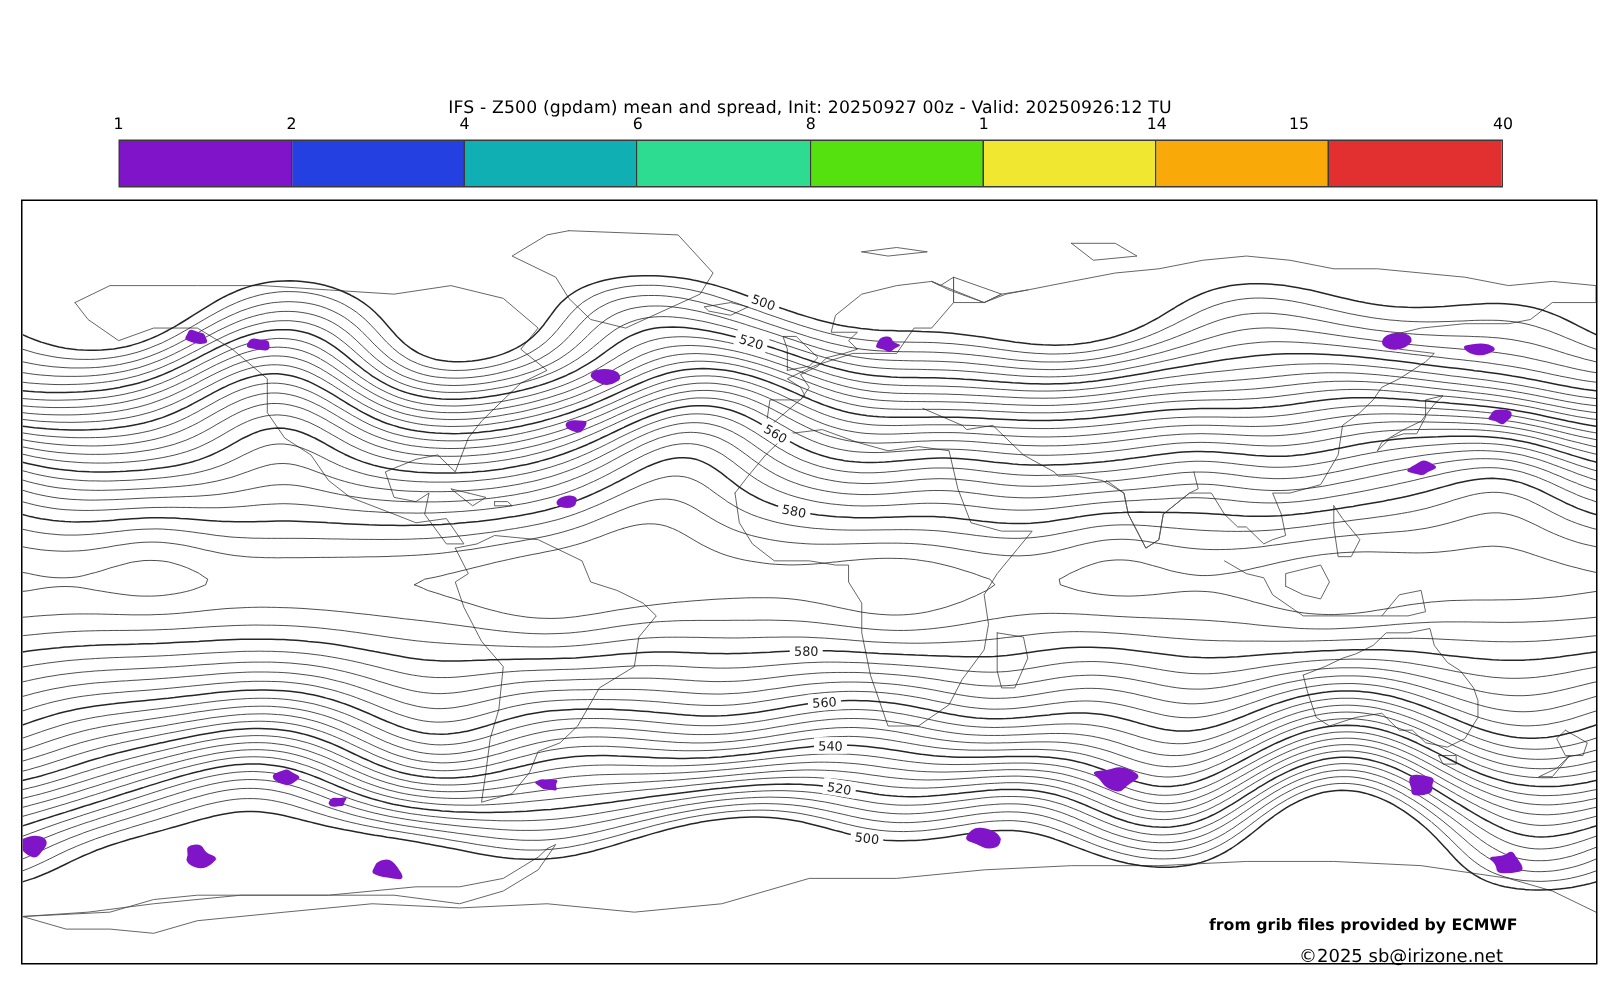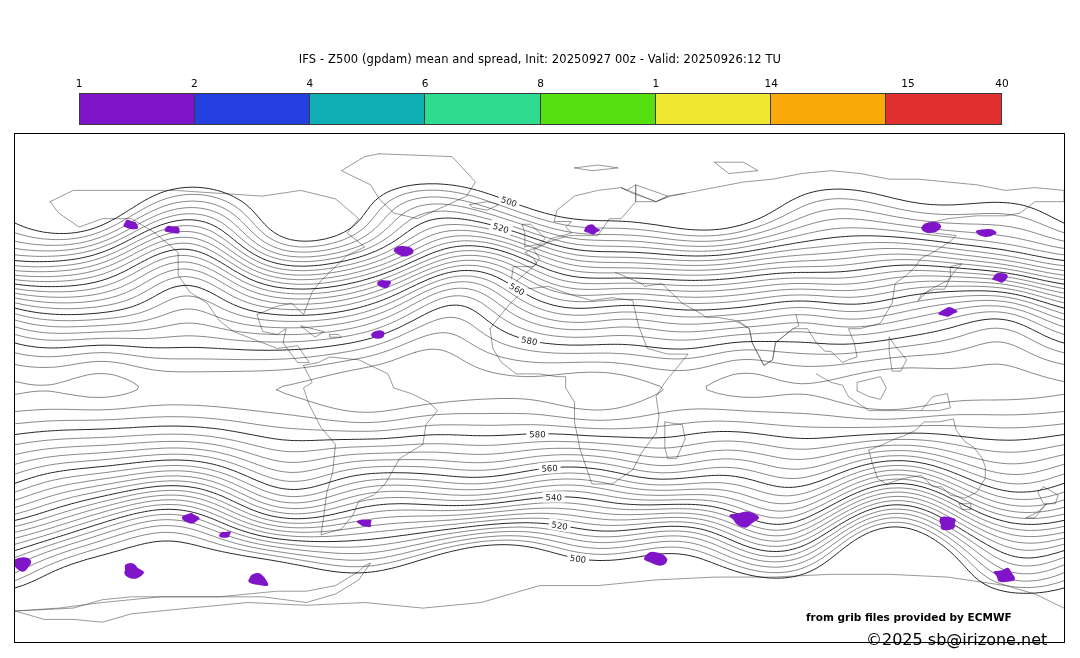--- a/index.html
+++ b/index.html
@@ -1,21 +1,21 @@
 <!DOCTYPE html>
 <html><head>
 <meta charset="utf-8">
 <style>
   html,body{margin:0;padding:0;background:#ffffff;}
   body{width:1080px;height:658px;overflow:hidden;
        font-family:"DejaVu Sans","Liberation Sans",sans-serif;}
   #root{position:relative;width:1080px;height:658px;background:#ffffff;}
 
   
-  #title{position:absolute;left:0;top:52px;width:1080px;text-align:center;
+  #title{position:absolute;left:0;top:64px;width:1080px;text-align:center;
          font-size:11.5px;color:#000;letter-spacing:.1px;white-space:nowrap;}
 
   
   #cbar-wrap{position:absolute;left:79px;top:93px;width:923px;height:32px;}
   #cbar{position:absolute;left:0;top:0;width:923px;height:32px;
         box-sizing:border-box;border:1.2px solid #3a3a3a;display:flex;}
   #cbar .seg{height:100%;border-right:1.1px solid #3a3a3a;box-sizing:border-box;}
   #cbar .seg:last-child{border-right:none;}
   #cbar-ticks{position:absolute;left:0;top:-17px;width:923px;height:16px;}
   #cbar-ticks .tk{position:absolute;top:0;transform:translateX(-50%);
@@ -23,39 +23,39 @@
 
   
   #map{position:absolute;left:14px;top:133px;width:1051px;height:510px;
        box-sizing:border-box;border:1.1px solid #000;background:#fff;
        overflow:hidden;}
   #mapsvg{position:absolute;left:0;top:0;}
 
   
   .credit{position:absolute;color:#000;white-space:nowrap;}
   #credit-src{left:806px;top:611px;font-size:10.5px;font-weight:bold;}
-  #credit-cp{left:866px;top:630px;font-size:16px;}
+  #credit-cp{left:866px;top:630px;font-size:12px;}
 </style>
 </head>
 <body>
 
 <div id="root">
 
   <div id="title">IFS - Z500 (gpdam) mean and spread, Init: 20250927 00z - Valid: 20250926:12 TU</div>
 
   <div id="cbar-wrap">
     <div id="cbar-ticks">
         <span class="tk" style="left: 0px;">1</span>
         <span class="tk" style="left: 115.375px;">2</span>
         <span class="tk" style="left: 230.75px;">4</span>
         <span class="tk" style="left: 346.125px;">6</span>
         <span class="tk" style="left: 461.5px;">8</span>
         <span class="tk" style="left: 576.875px;">1</span>
         <span class="tk" style="left: 692.25px;">14</span>
-        <span class="tk" style="left: 829px;">15</span>
+        <span class="tk" style="left: 787px;">15</span>
         <span class="tk" style="left: 923px;">40</span>
       </div>
     <div id="cbar">
         <div class="seg" style="width: 115.375px; background: rgb(127, 20, 200);"></div>
         <div class="seg" style="width: 115.375px; background: rgb(36, 64, 224);"></div>
         <div class="seg" style="width: 115.375px; background: rgb(15, 175, 180);"></div>
         <div class="seg" style="width: 115.375px; background: rgb(45, 219, 145);"></div>
         <div class="seg" style="width: 115.375px; background: rgb(85, 224, 16);"></div>
         <div class="seg" style="width: 115.375px; background: rgb(240, 232, 48);"></div>
         <div class="seg" style="width: 115.375px; background: rgb(250, 170, 8);"></div>

